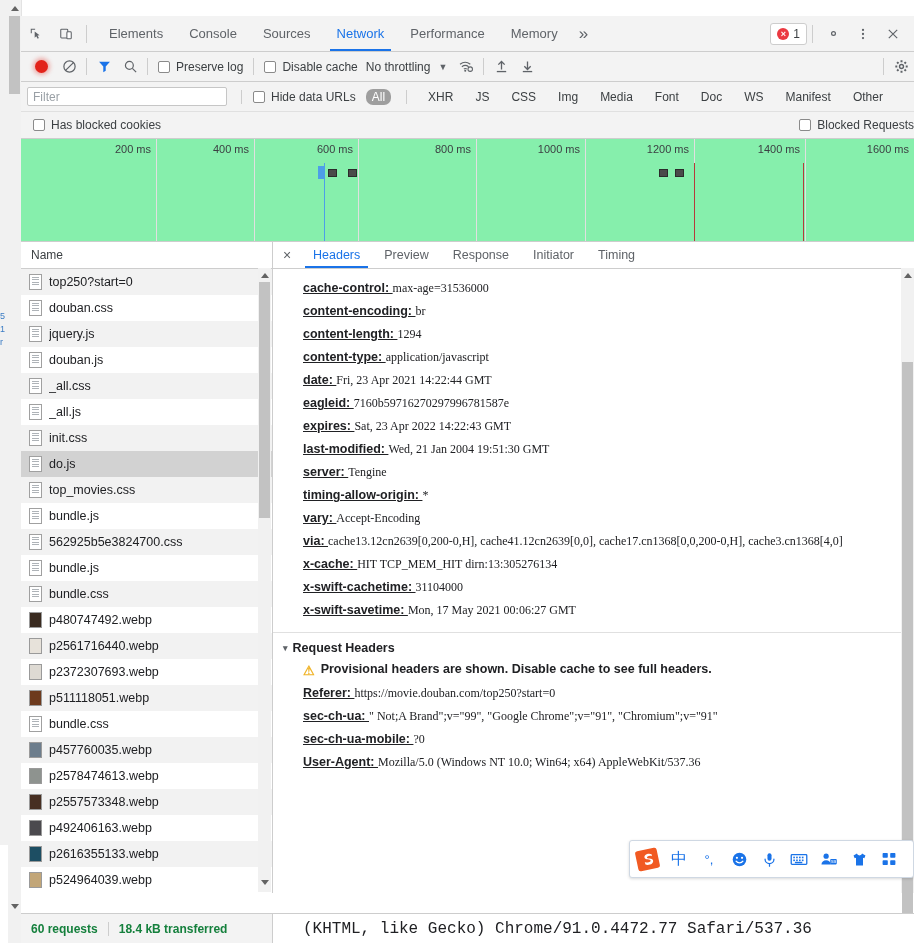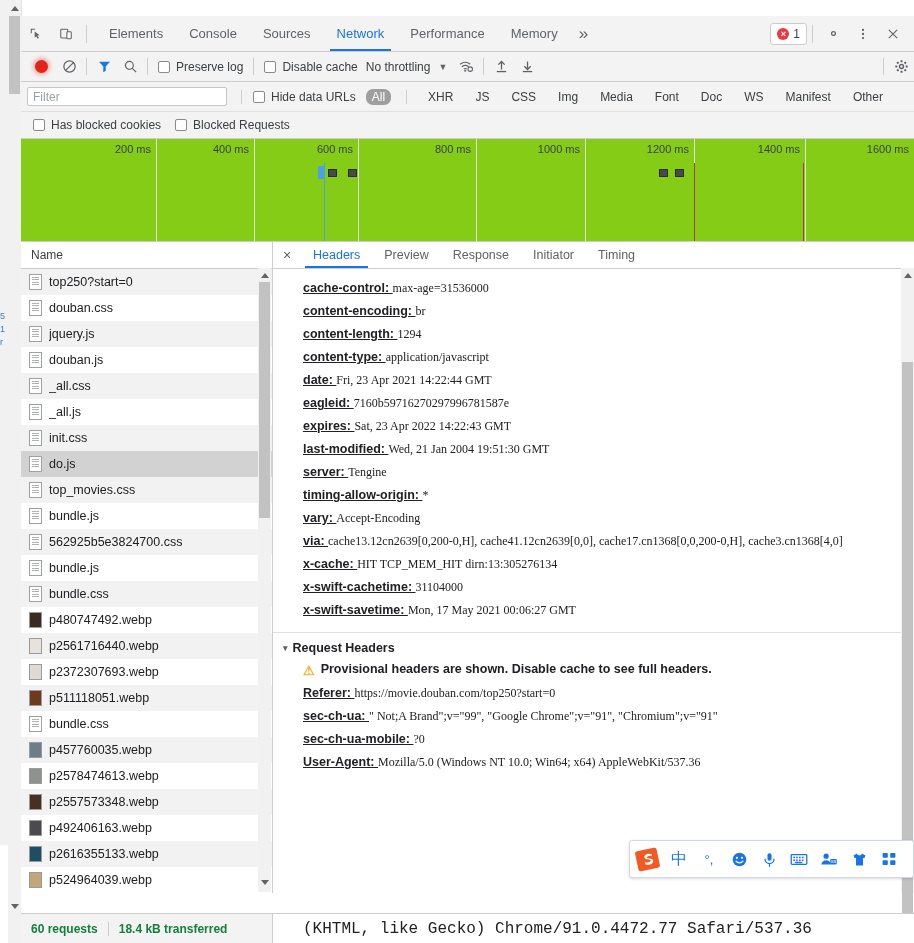--- a/index.html
+++ b/index.html
@@ -54,24 +54,24 @@
   
   .filterbar{height:29px;background:#f3f3f3;border-bottom:1px solid #e0e0e0;display:flex;align-items:center;padding-left:6px;}
   .filterinput{width:200px;height:19px;border:1px solid #c6c6c6;border-radius:2px;background:#fff;font-size:12px;padding:0 5px;color:#3c4043;box-sizing:border-box;font-family:"Liberation Sans",sans-serif;}
   .filterinput::placeholder{color:#9aa0a6;}
   .ftypes{display:flex;align-items:center;gap:10px;margin-left:4px;}
   .ftype{padding:1px 6px;font-size:12px;color:#3c4043;border-radius:7px;cursor:pointer;white-space:nowrap;}
   .ftype.on{background:#9e9e9e;color:#fff;}
   .fsep{width:1px;height:14px;background:#cdcdcd;margin:0 5px;}
 
   
-  .blockedbar{height:26px;background:#f3f3f3;border-bottom:1px solid #cdcdcd;display:flex;align-items:center;padding-left:12px;gap:14px;}
-
-  
-  .overview{position:relative;height:102px;background:#84cc16;border-bottom:1px solid #cdcdcd;overflow:hidden;}
+  .blockedbar{height:26px;background:#f3f3f3;border-bottom:1px solid #cdcdcd;display:flex;align-items:center;padding-left:12px;gap:0;justify-content:space-between;}
+
+  
+  .overview{position:relative;height:102px;background:#86efac;border-bottom:1px solid #cdcdcd;overflow:hidden;}
   .tick{position:absolute;top:0;height:102px;border-left:1px solid #e0e0e0;}
   .ticklabel{position:absolute;top:4px;font-size:11px;color:#3c4043;transform:translateX(-100%);padding-right:5px;white-space:nowrap;}
   .evline{position:absolute;width:1px;top:24px;height:78px;}
   .ev-blue{background:#4d9fe8;}
   .ev-red{background:#b5393c;}
   .marker{position:absolute;width:9px;height:8px;background:#4a4a4a;border:1px solid #2b2b2b;box-sizing:border-box;}
   .marker-blue{position:absolute;width:7px;height:13px;background:#4d9fe8;}
 
   
   .split{position:relative;height:auto;display:flex;}

